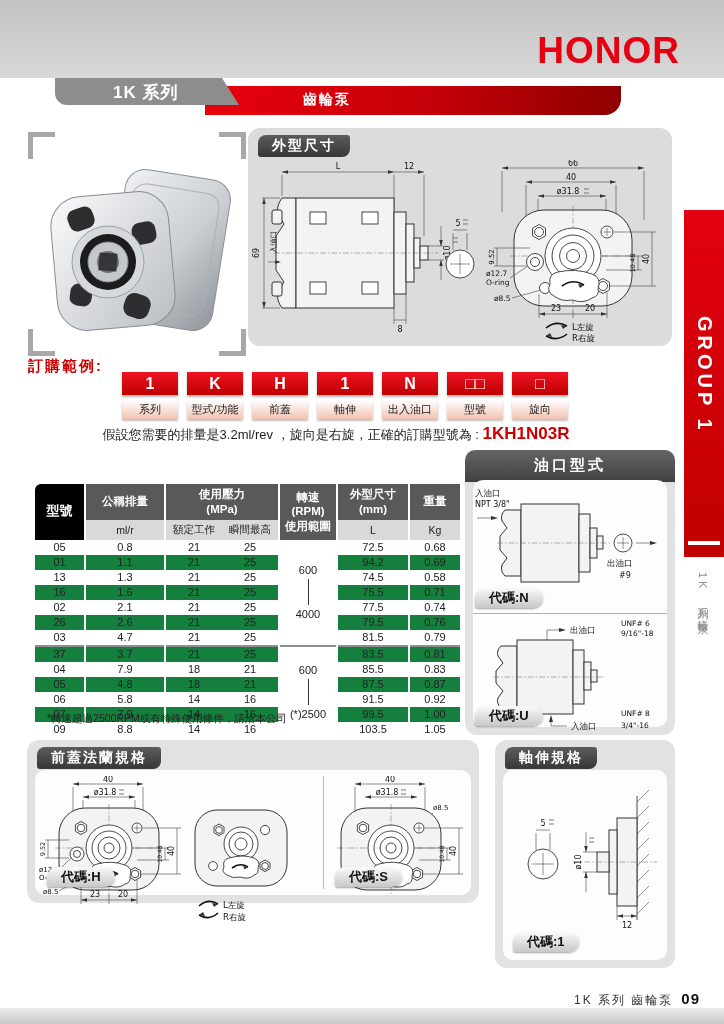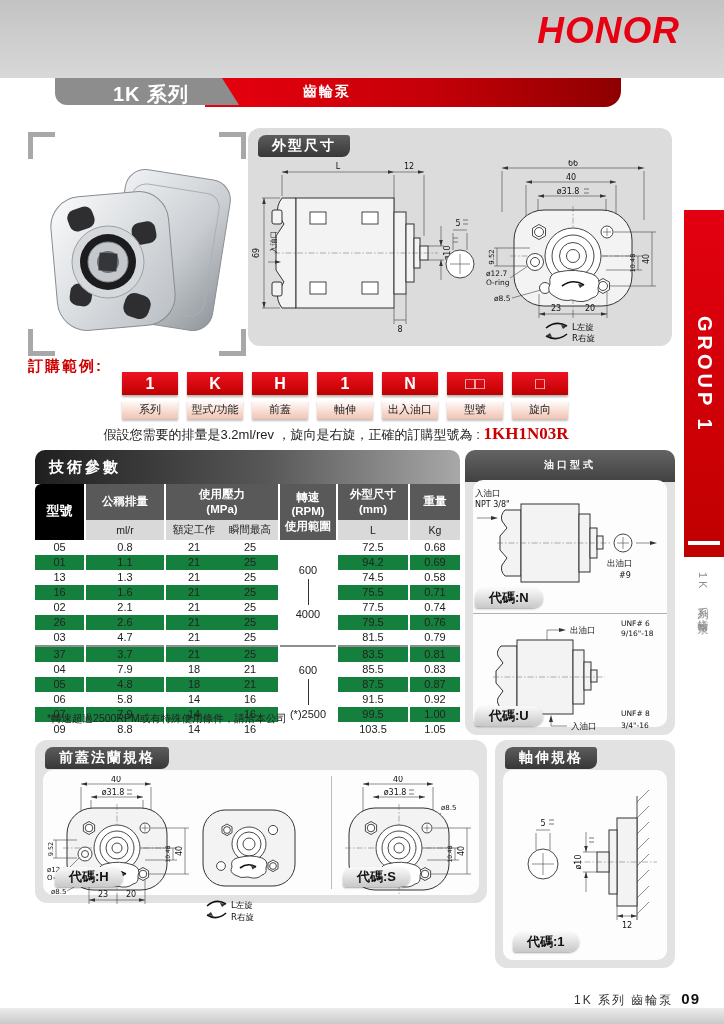--- a/index.html
+++ b/index.html
@@ -1,30 +1,30 @@
 <!DOCTYPE html>
 <html><head>
 <meta charset="utf-8">
 <style>
   html,body{margin:0;padding:0;background:#fff;}
   .page{position:relative;width:724px;height:1024px;background:#fff;overflow:hidden;
         font-family:"Liberation Sans","DejaVu Sans",sans-serif;color:#222;}
   
   .top-band{position:absolute;left:0;top:0;width:724px;height:78px;
             background:linear-gradient(180deg,#c3c3c3,#d8d8d8);}
-  .logo{position:absolute;right:44px;top:10px;font-style:italic;font-weight:bold;
+  .logo{position:absolute;right:44px;top:30px;font-weight:bold;
         font-size:37px;color:#e60012;letter-spacing:1px;margin-left:20px;}
   
   .banner{position:absolute;left:55px;top:78px;width:566px;height:27px;}
-  .banner-red{position:absolute;left:150px;right:0;top:0;height:29px;
+  .banner-red{position:absolute;left:150px;right:0;top:8px;height:29px;
               background:linear-gradient(90deg,#e8000e,#c40008 55%,#8e0000);
               border-radius:0 0 16px 0;}
   .banner-gray{position:absolute;left:0;top:0;width:184px;height:27px;background:#8d8d8d;
                border-radius:0 0 0 12px;clip-path:polygon(0 0,calc(100% - 17px) 0,100% 100%,0 100%);}
-  .banner-gray span{position:absolute;left:58px;top:3px;color:#fff;font-size:20px;font-weight:bold;letter-spacing:1px;}
+  .banner-gray span{position:absolute;left:58px;top:3px;color:#fff;font-size:17px;font-weight:bold;letter-spacing:1px;}
   .banner-red span{position:absolute;left:98px;top:5px;color:#fff;font-size:14px;font-weight:bold;letter-spacing:2px;}
   
   .group-tab{position:absolute;right:0;top:210px;width:40px;height:347px;
              background:linear-gradient(180deg,#e30010,#c00000);}
   .group-tab .bar{position:absolute;left:4px;right:4px;bottom:12px;height:4px;background:#fff;}
   .group-tab .txt{position:absolute;left:0;top:0;width:100%;height:330px;display:flex;align-items:center;justify-content:center;
                   writing-mode:vertical-rl;color:#fff;font-size:20px;font-weight:bold;letter-spacing:4px;}
   .side-vertical{position:absolute;right:14px;top:572px;writing-mode:vertical-rl;
                  color:#8f8f8f;font-size:11px;letter-spacing:3px;}
   
@@ -33,36 +33,36 @@
   .c-tl{left:0;top:0;border-left-width:5px;border-top-width:5px;}
   .c-tr{right:0;top:0;border-right-width:5px;border-top-width:5px;}
   .c-bl{left:0;bottom:0;border-left-width:5px;border-bottom-width:5px;}
   .c-br{right:0;bottom:0;border-right-width:5px;border-bottom-width:5px;}
   
   .panel{position:absolute;background:#e2e2e2;border-radius:12px;z-index:2;}
   .panel .card{position:absolute;left:8px;right:8px;top:30px;bottom:8px;background:#fdfdfd;border-radius:10px;}
   .chip-title{position:absolute;left:10px;top:7px;padding:2px 14px;color:#fff;font-size:14px;font-weight:bold;
               letter-spacing:2px;background:linear-gradient(180deg,#5c5c5c,#373737);border-radius:8px 3px 8px 3px;z-index:3;}
   .band-title{position:absolute;left:0;top:0;width:100%;height:32px;line-height:30px;text-align:center;color:#fff;
-              font-size:10px;font-weight:bold;letter-spacing:3px;background:linear-gradient(180deg,#646464,#414141);
+              font-size:15px;font-weight:bold;letter-spacing:3px;background:linear-gradient(180deg,#646464,#414141);
               border-radius:10px 10px 0 0;}
   .code-chip{position:absolute;padding:1px 14px;font-size:13px;font-weight:bold;color:#111;
              background:linear-gradient(180deg,#fafafa,#c8c8c8);border-radius:11px 11px 11px 3px;
              box-shadow:0 1px 2px rgba(0,0,0,.35);z-index:3;}
   .outline-panel{left:248px;top:128px;width:424px;height:218px;background:#dcdcdc;}
   
   .order-label{position:absolute;left:28px;top:357px;color:#cc0000;font-weight:bold;font-size:15px;letter-spacing:2px;}
   .order-row{position:absolute;left:122px;top:372px;display:flex;gap:9px;}
   .order-item{display:flex;flex-direction:column;width:56px;}
   .order-code{height:23px;line-height:23px;text-align:center;color:#fff;font-weight:bold;font-size:16px;
               background:linear-gradient(180deg,#ee1322,#bf0000);box-shadow:0 2px 2px rgba(0,0,0,.3);}
   .order-cap{margin-top:5px;height:19px;line-height:19px;text-align:center;color:#222;font-size:11px;
              background:linear-gradient(180deg,#ffffff,#f2c3b2);box-shadow:0 2px 2px rgba(0,0,0,.25);}
   .order-sentence{position:absolute;left:0;top:424px;width:672px;text-align:center;font-size:13px;color:#222;}
-  .order-sentence b{font-family:Liberation Serif, serif;color:#cc0000;font-size:17px;}
+  .order-sentence b{font-family:Liberation Sans, sans-serif;color:#cc0000;font-size:17px;}
   
   .specs{left:35px;top:450px;width:425px;height:285px;background:transparent;border-radius:0;}
   .specs-band{position:absolute;left:0;top:0;width:425px;height:34px;border-radius:10px 10px 0 0;
               background:linear-gradient(90deg,#1f1f1f,#585858 55%,#a8a8a8);color:#fff;font-weight:bold;
               font-size:15px;letter-spacing:3px;padding:8px 0 0 14px;box-sizing:border-box;}
   table.spec-table{position:absolute;left:0;top:34px;width:425px;border-collapse:collapse;table-layout:fixed;}
   .spec-table col.c-model{width:50px}.spec-table col.c-ml{width:80px}.spec-table col.c-r{width:57px}
   .spec-table col.c-p{width:57px}.spec-table col.c-s{width:58px}.spec-table col.c-L{width:72px}.spec-table col.c-kg{width:51px}
   .spec-table th{background:#595959;color:#fff;font-size:11.5px;font-weight:bold;line-height:1.3;padding:3px 0;}
   .spec-table .sep{border-right:2px solid #fff;}
@@ -72,21 +72,21 @@
   .spec-table tbody tr.alt td{background:#15803d;}
   .spec-table tbody tr.group-start td{border-top:2px solid #8f8f8f;}
   .spec-table td.speed-cell{background:#fff !important;vertical-align:middle;}
   .speed-cell .sc{display:flex;flex-direction:column;align-items:center;font-size:11px;}
   .speed-cell .sc i{display:block;width:1px;height:26px;background:#333;margin:3px 0;}
   .footnote{position:absolute;left:0;top:262px;font-size:10.5px;color:#222;padding-left:12px;}
   
   .oil{left:465px;top:450px;width:210px;height:285px;}
   .oil .divider{position:absolute;left:8px;right:8px;top:163px;border-top:1px solid #b0b0b0;}
   
-  .flange{left:35px;top:740px;width:452px;height:163px;}
+  .flange{left:27px;top:740px;width:452px;height:163px;}
   .flange .vdiv{position:absolute;left:296px;top:36px;bottom:14px;border-left:1px solid #bbb;}
   .shaft{left:495px;top:740px;width:180px;height:228px;}
   
   .footer{position:absolute;right:24px;top:990px;font-size:12px;color:#333;letter-spacing:2px;z-index:3;}
   .footer b{font-size:15px;color:#111;margin-left:8px;letter-spacing:1px;}
   .swoosh1{position:absolute;left:-90px;top:870px;width:460px;height:460px;border-radius:50%;
            border:42px solid rgba(185,185,185,.30);border-color:rgba(185,185,185,.30) transparent transparent transparent;
            transform:rotate(200deg);z-index:1;}
   .swoosh2{position:absolute;left:240px;top:930px;width:560px;height:560px;border-radius:50%;
            border:34px solid rgba(200,200,200,.35);border-color:rgba(200,200,200,.35) transparent transparent transparent;
@@ -326,21 +326,20 @@
       <div class="order-item">
         <div class="order-code">□</div>
         <div class="order-cap">旋向</div>
       </div>
     </div>
   <div class="order-sentence">
     <span>假設您需要的排量是3.2ml/rev ，旋向是右旋，正確的訂購型號為 : </span><b>1KH1N03R</b>
   </div>
 
   <div class="panel specs">
-    <div class="specs-band">技術參數</div>
     <table class="spec-table">
       <colgroup>
           <col class="c-model">
           <col class="c-ml">
           <col class="c-r">
           <col class="c-p">
           <col class="c-s">
           <col class="c-L">
           <col class="c-kg">
         </colgroup>

